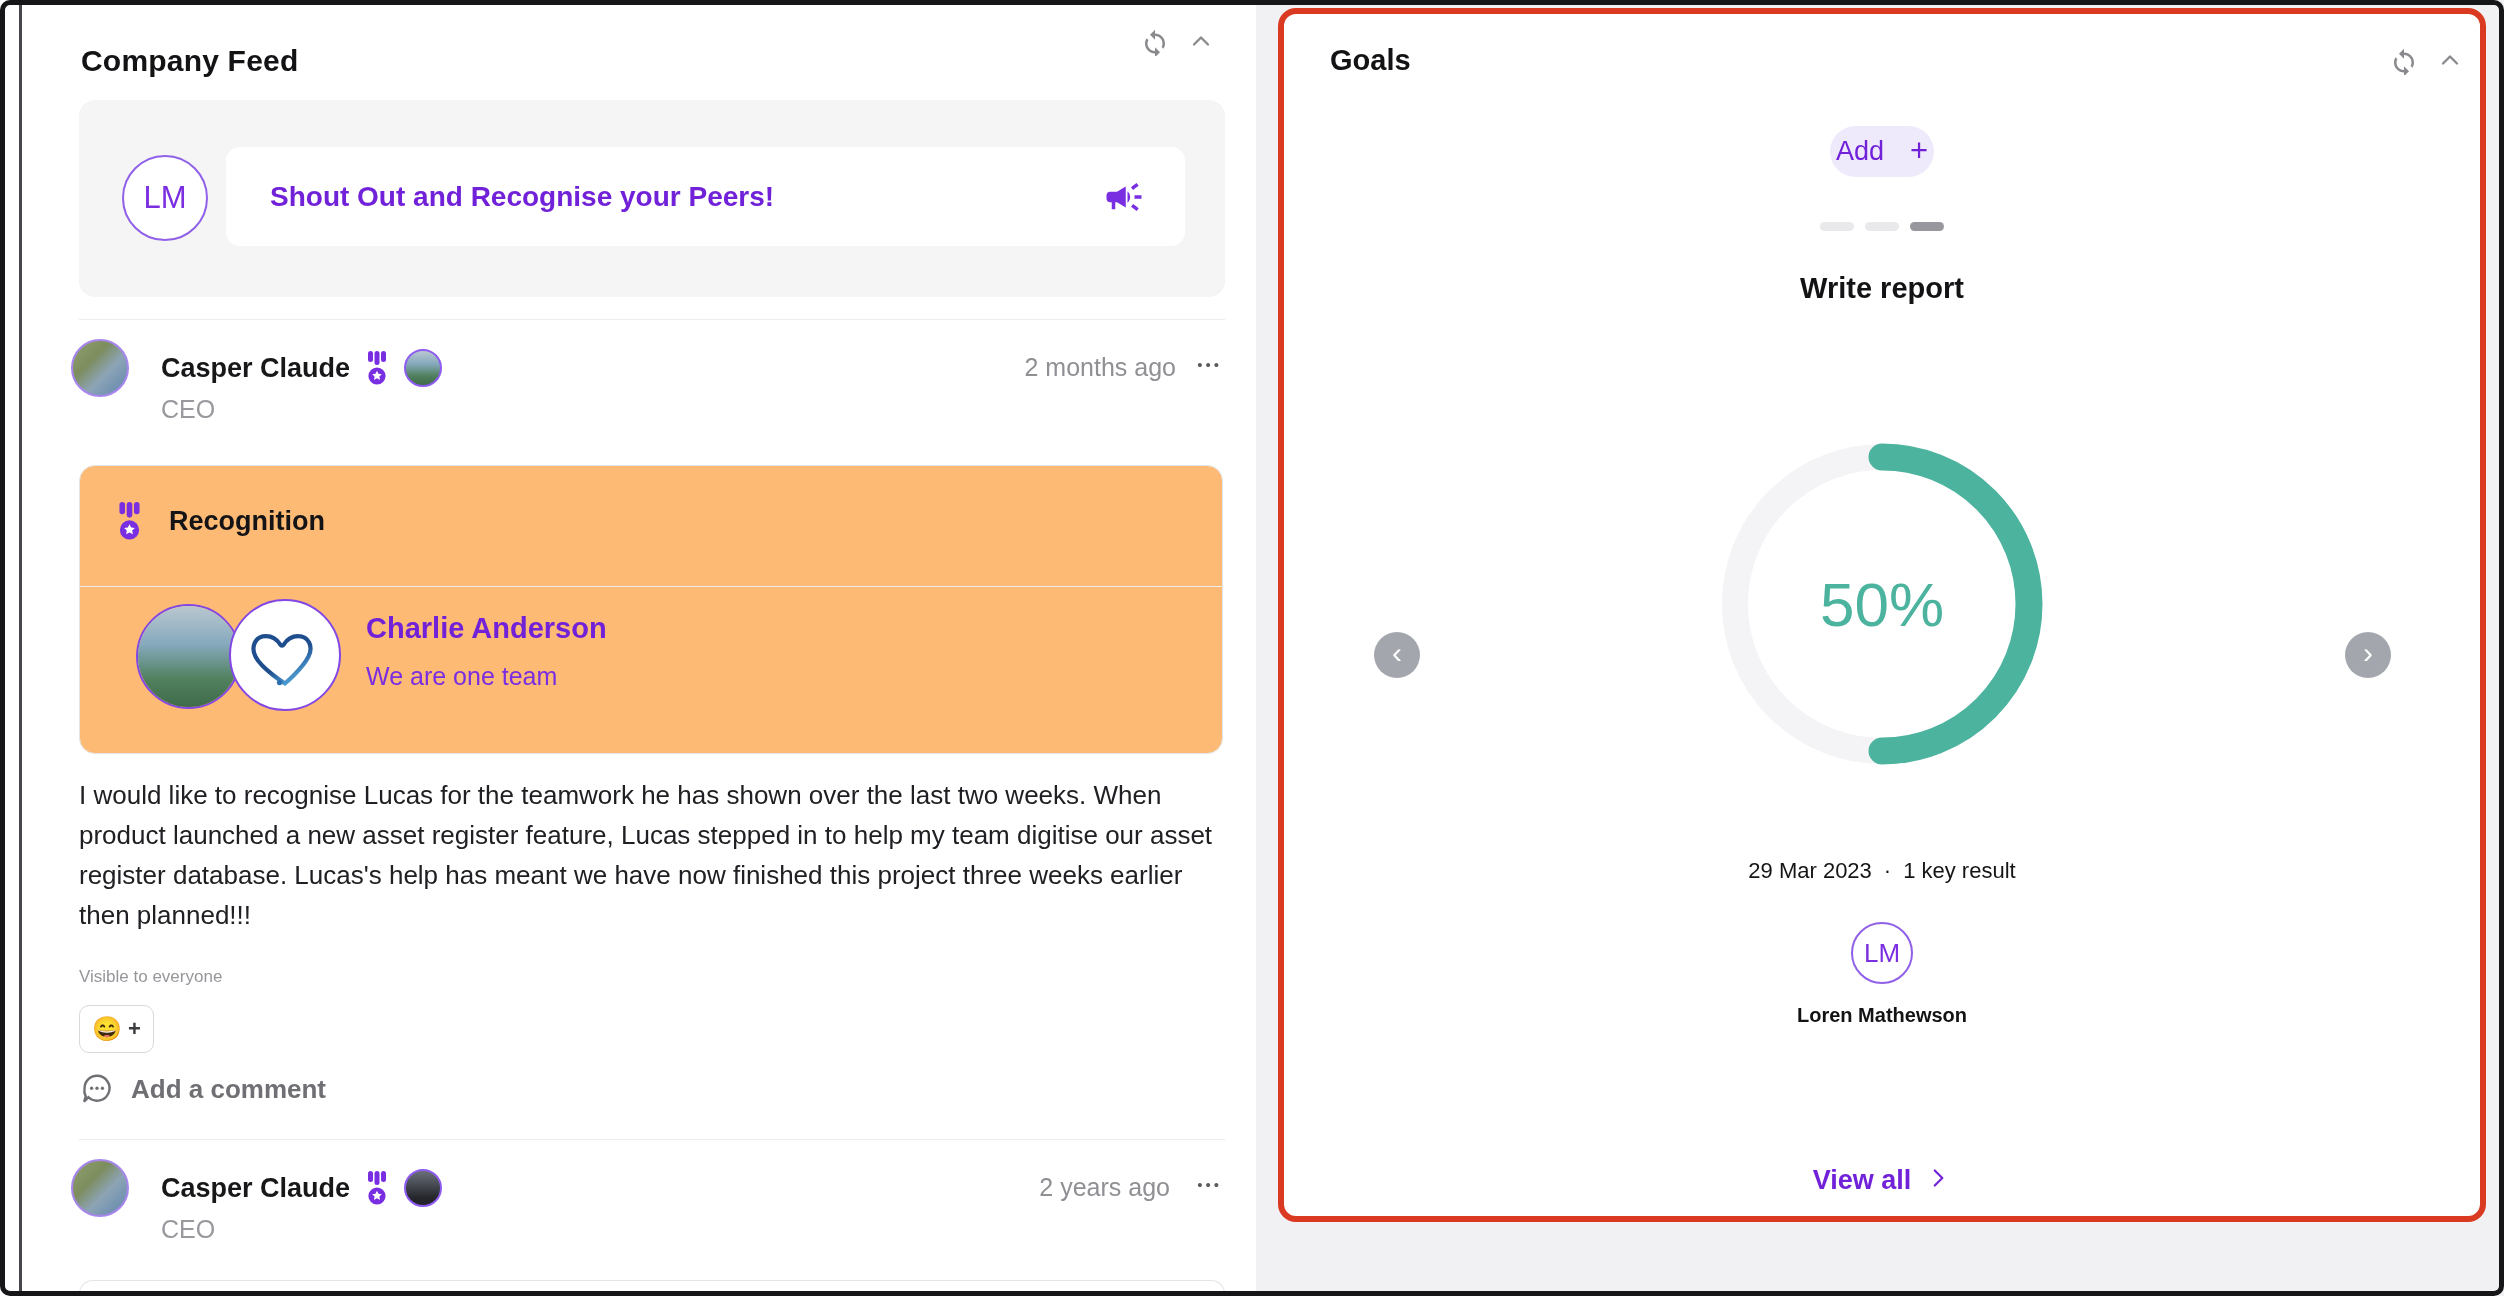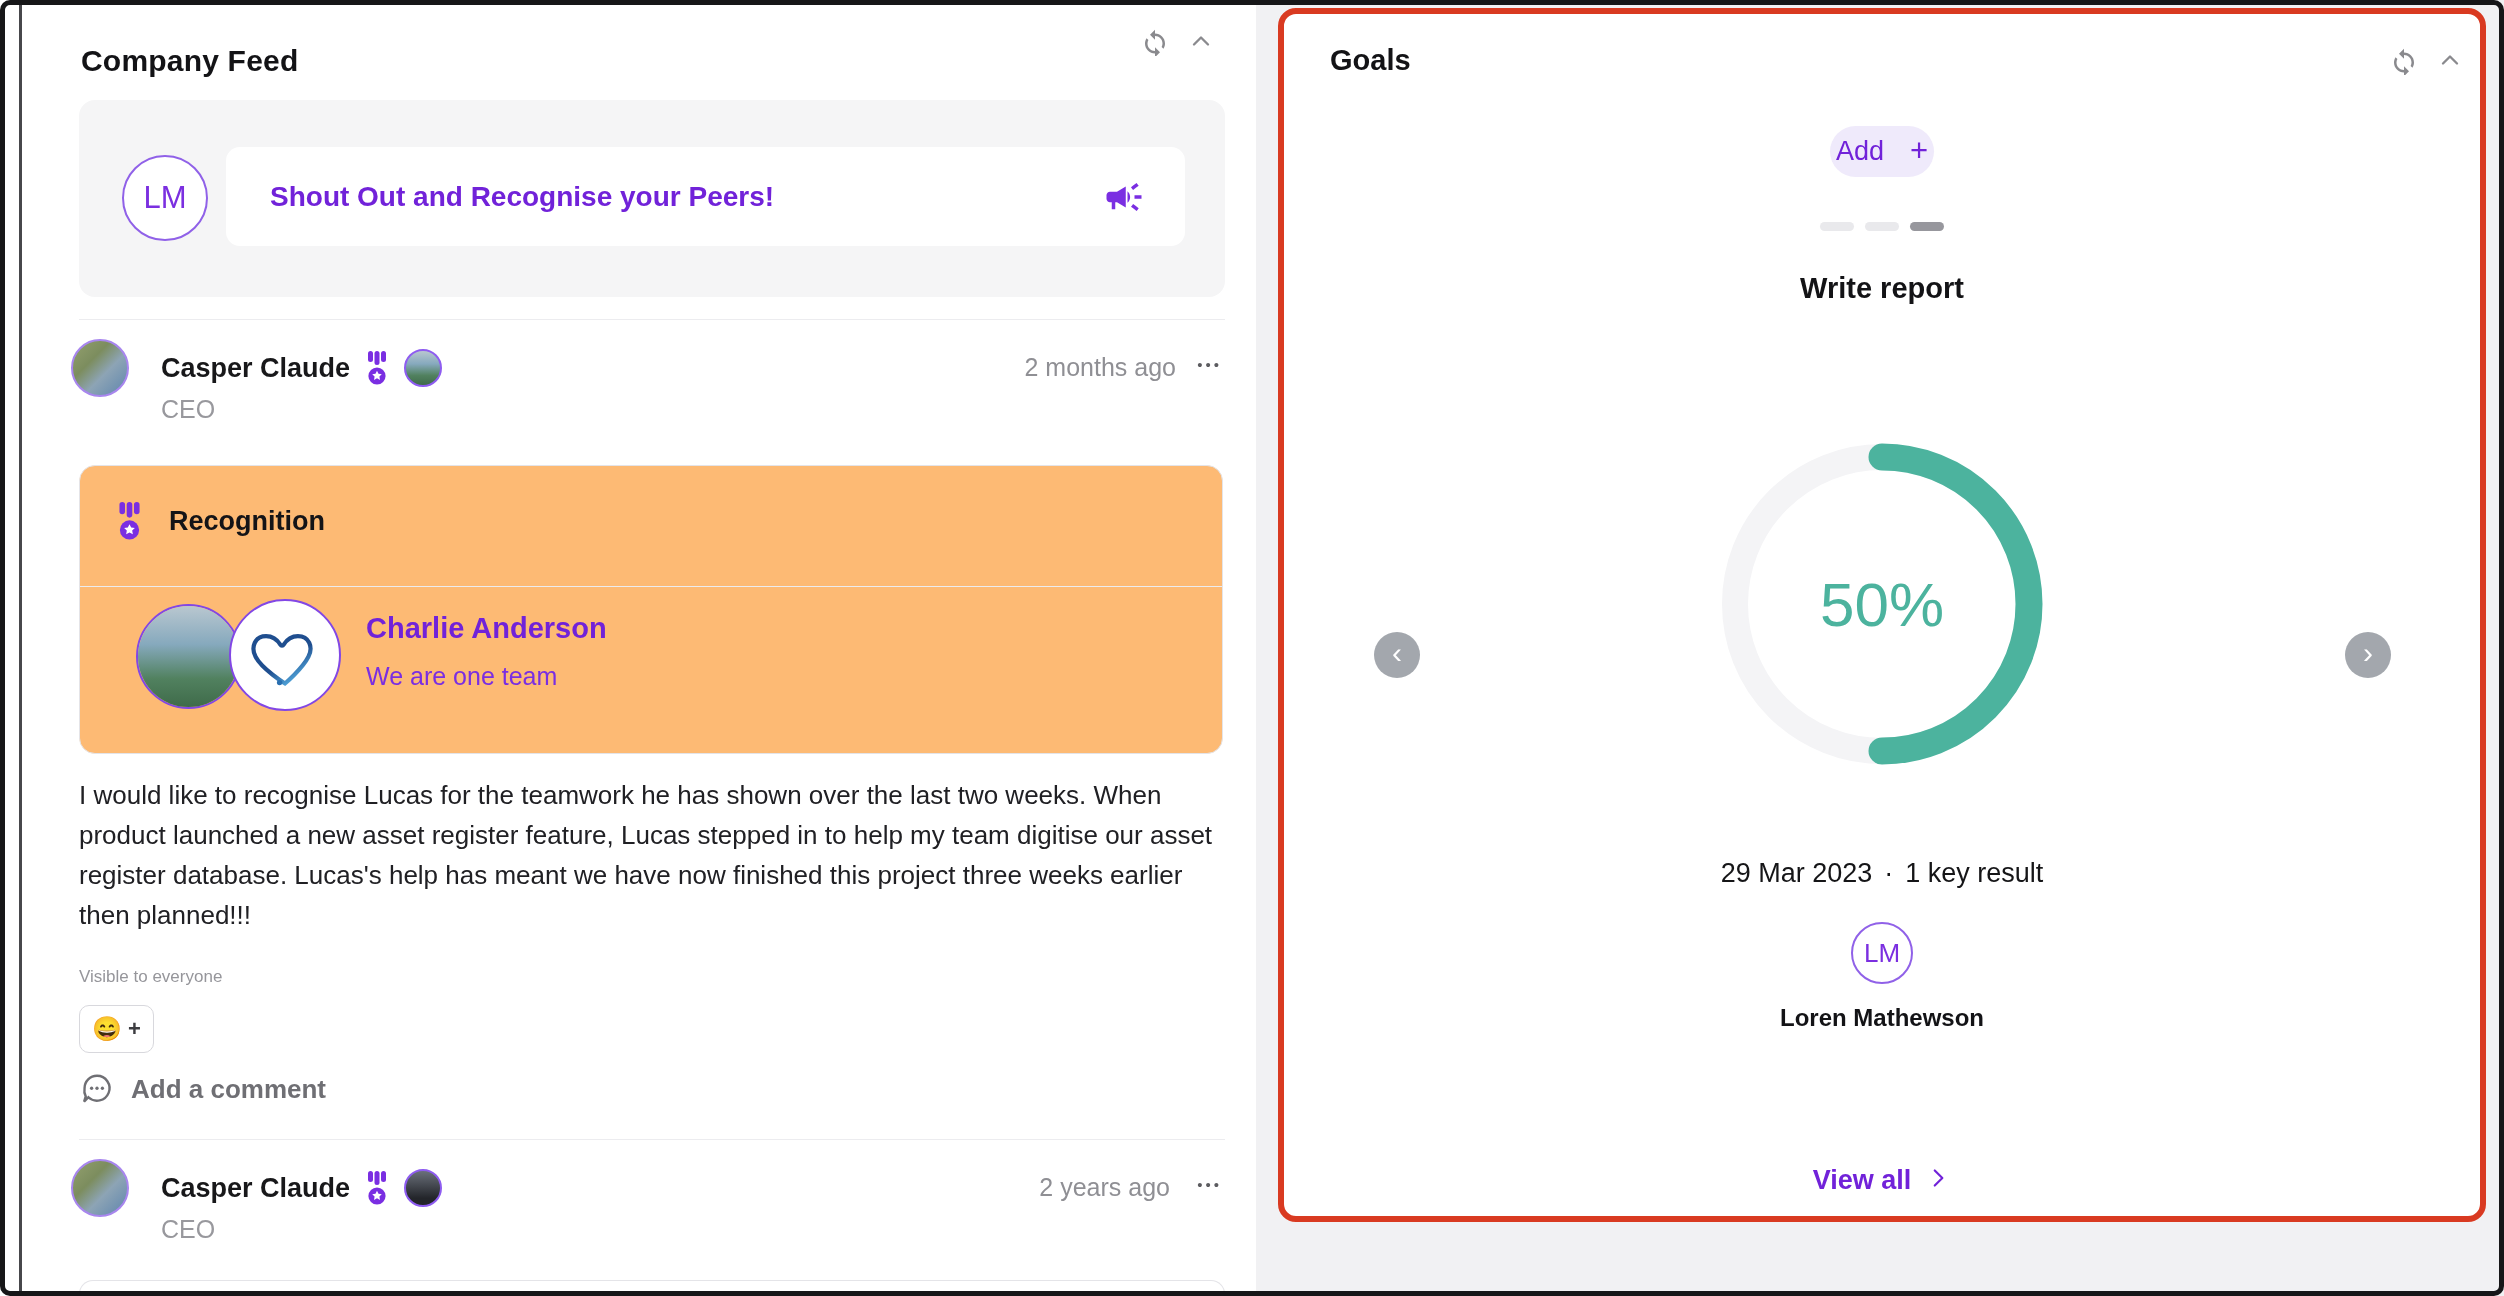--- a/index.html
+++ b/index.html
@@ -62,23 +62,23 @@
   .add-pill{left:546px;top:112px;width:104px;height:51px;border-radius:26px;background:#efeafb;display:flex;align-items:center;justify-content:space-between;gap:9px;cursor:pointer;border:none;}
   .add-label{font-size:27px;color:#7122d9;}
   .add-plus{font-size:31px;font-weight:300;color:#7122d9;line-height:1;margin-top:-3px;}
   .dots-row{left:0;right:0;top:208px;display:flex;justify-content:center;gap:11px;}
   .carousel-dot{width:34px;height:9px;border-radius:5px;background:#e9e9ec;cursor:pointer;}
   .carousel-dot.active{background:#97979d;}
   .goal-title{left:0;right:0;top:258px;text-align:center;font-size:29px;font-weight:700;color:#131316;}
   .ring-wrap{left:428px;top:420px;width:340px;height:340px;}
   .ring-label{position:absolute;inset:0;display:flex;align-items:center;justify-content:center;font-size:62px;color:#4cb39e;}
   .nav-circle{width:46px;height:46px;border-radius:50%;background:#a3a7ad;color:#fff;display:flex;align-items:center;justify-content:center;font-size:30px;line-height:1;cursor:pointer;border:none;padding-bottom:5px;}
-  .meta-row{left:0;right:0;top:844px;display:flex;justify-content:center;align-items:center;gap:12px;font-size:27px;color:#151517;}
+  .meta-row{left:0;right:0;top:844px;display:flex;justify-content:center;align-items:center;gap:12px;font-size:22px;color:#151517;}
   .owner-avatar{left:567px;top:908px;width:62px;height:62px;font-size:26px;}
-  .owner-name{left:0;right:0;top:990px;text-align:center;font-size:24px;font-weight:700;color:#131316;}
+  .owner-name{left:0;right:0;top:990px;text-align:center;font-size:20px;font-weight:700;color:#131316;}
   .view-all{left:0;right:0;top:1130px;display:flex;justify-content:center;align-items:flex-start;gap:14px;cursor:pointer;margin-top:21px;}
   .view-all-label{font-size:27px;font-weight:600;color:#7122d9;}
 
   svg{display:block;}
 </style>
 </head>
 <body>
 
 <div class="frame">
 

